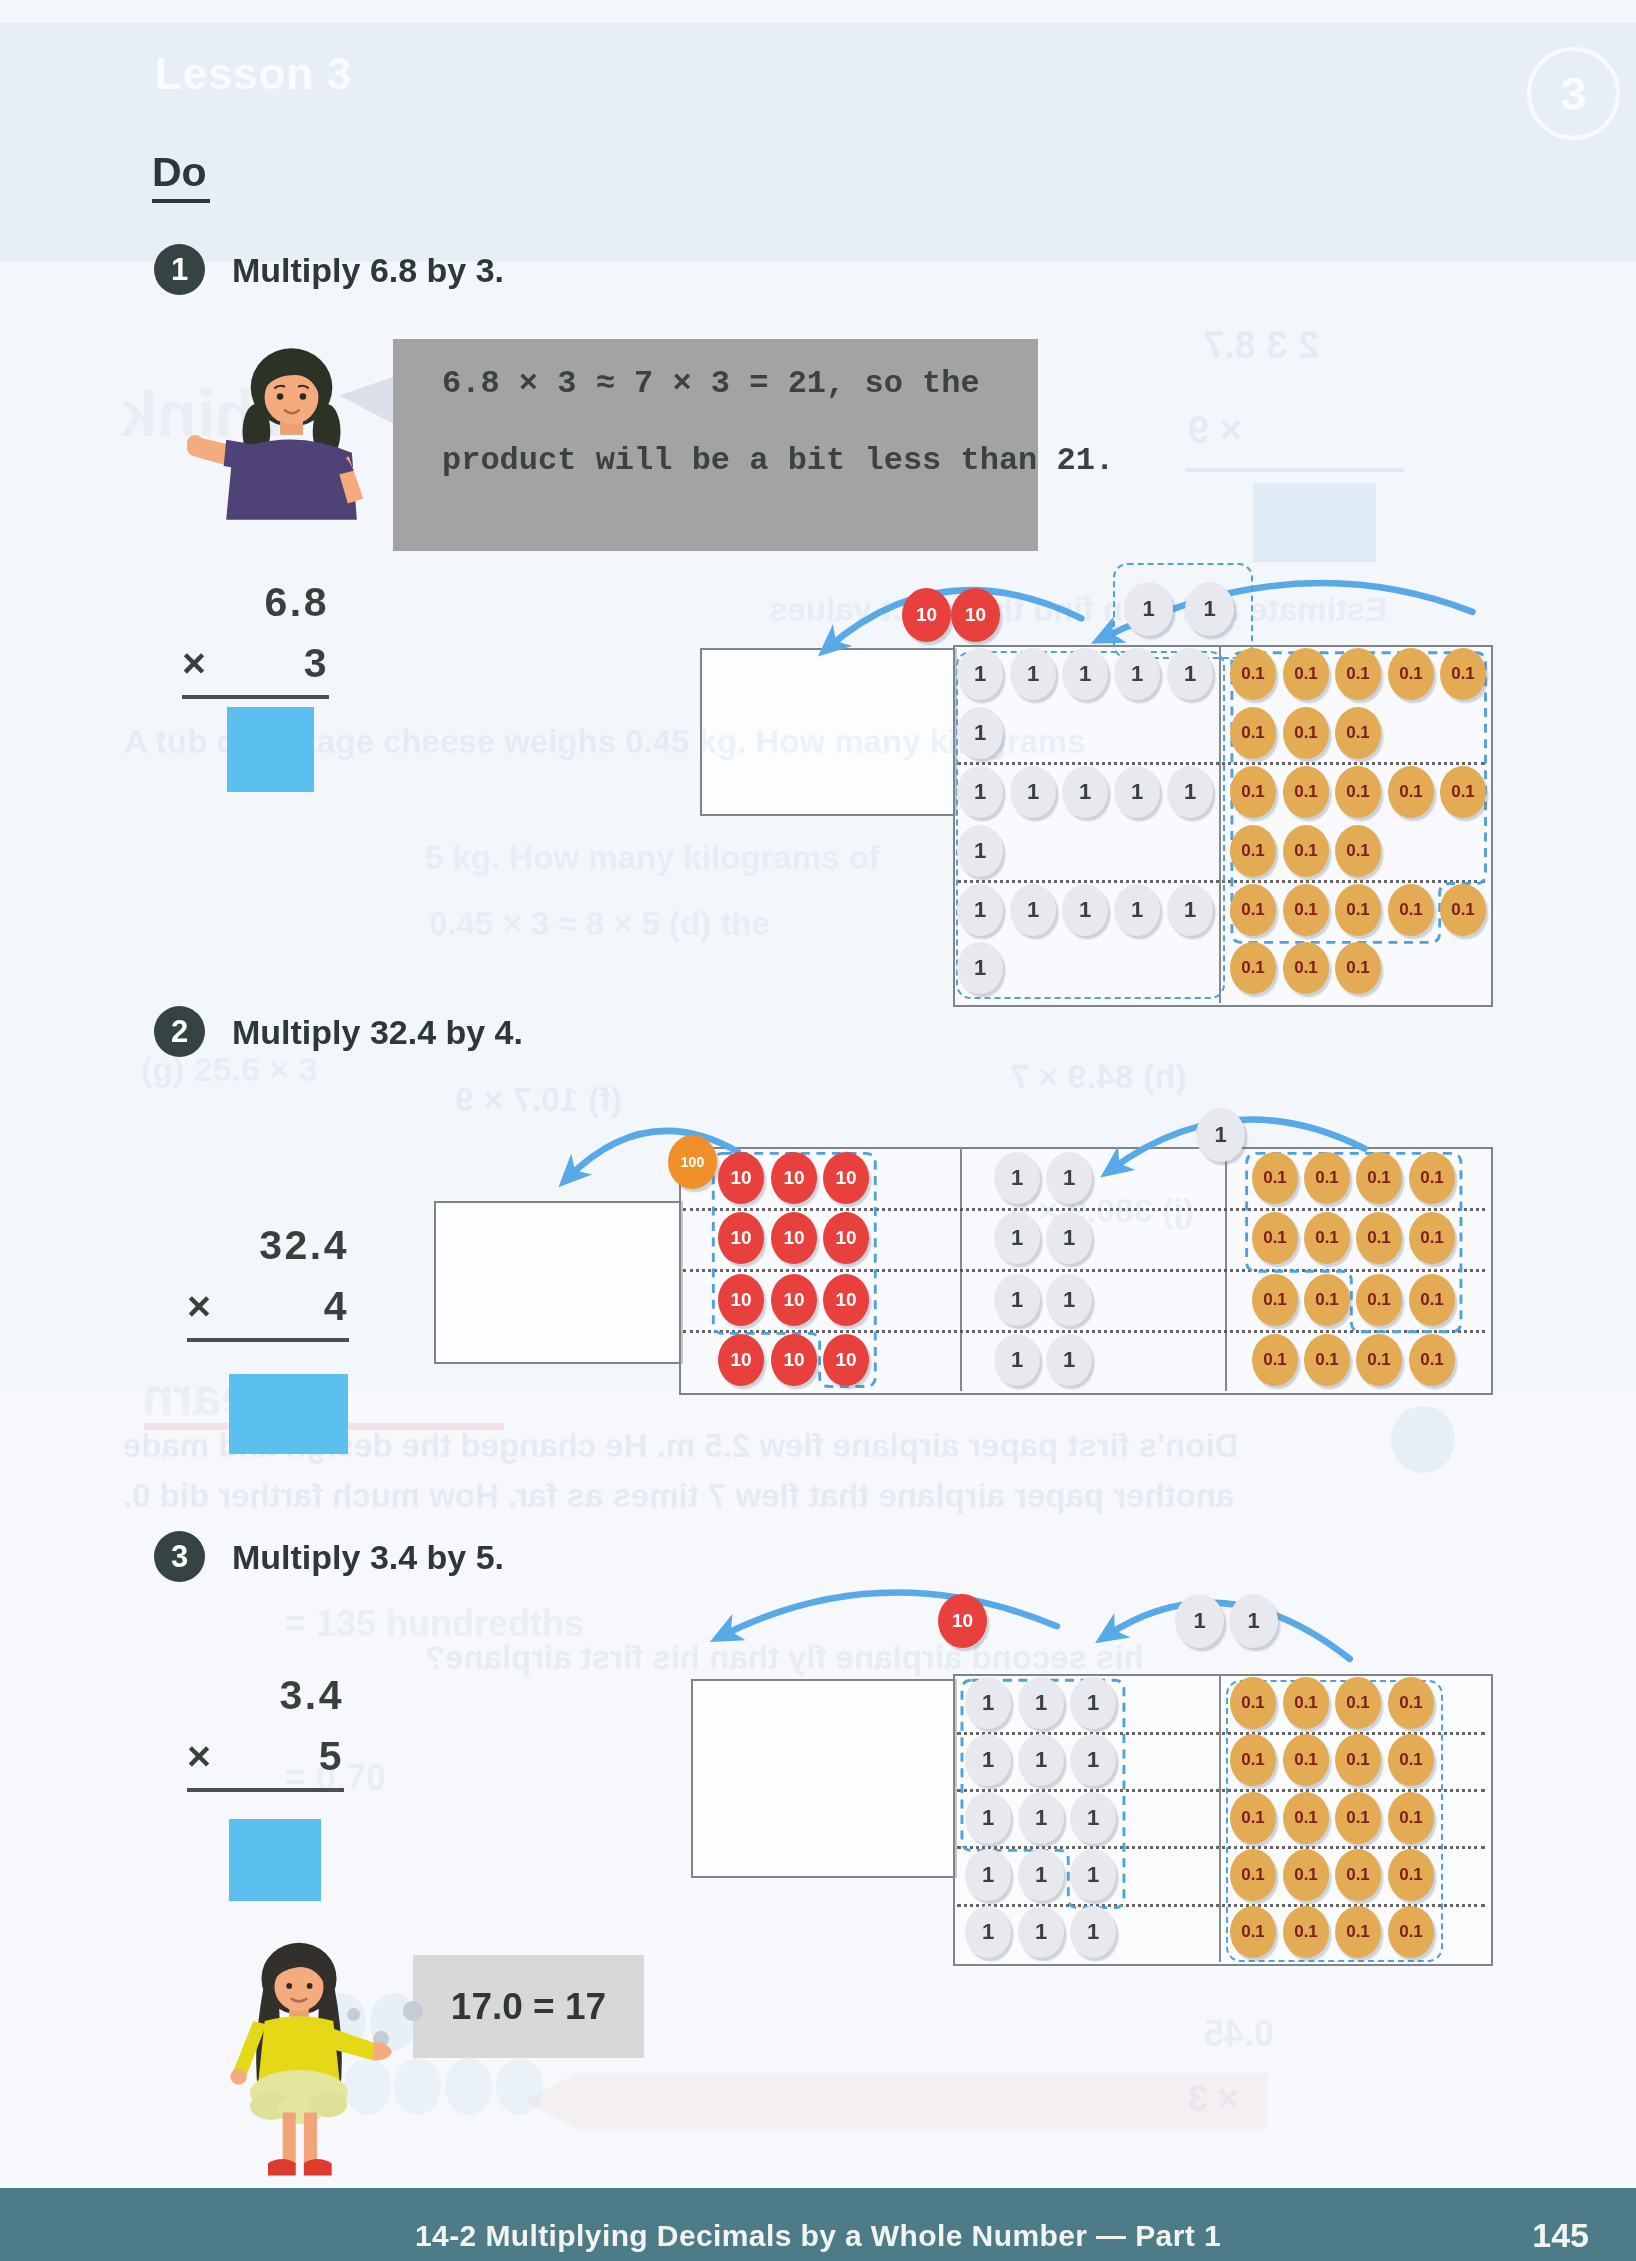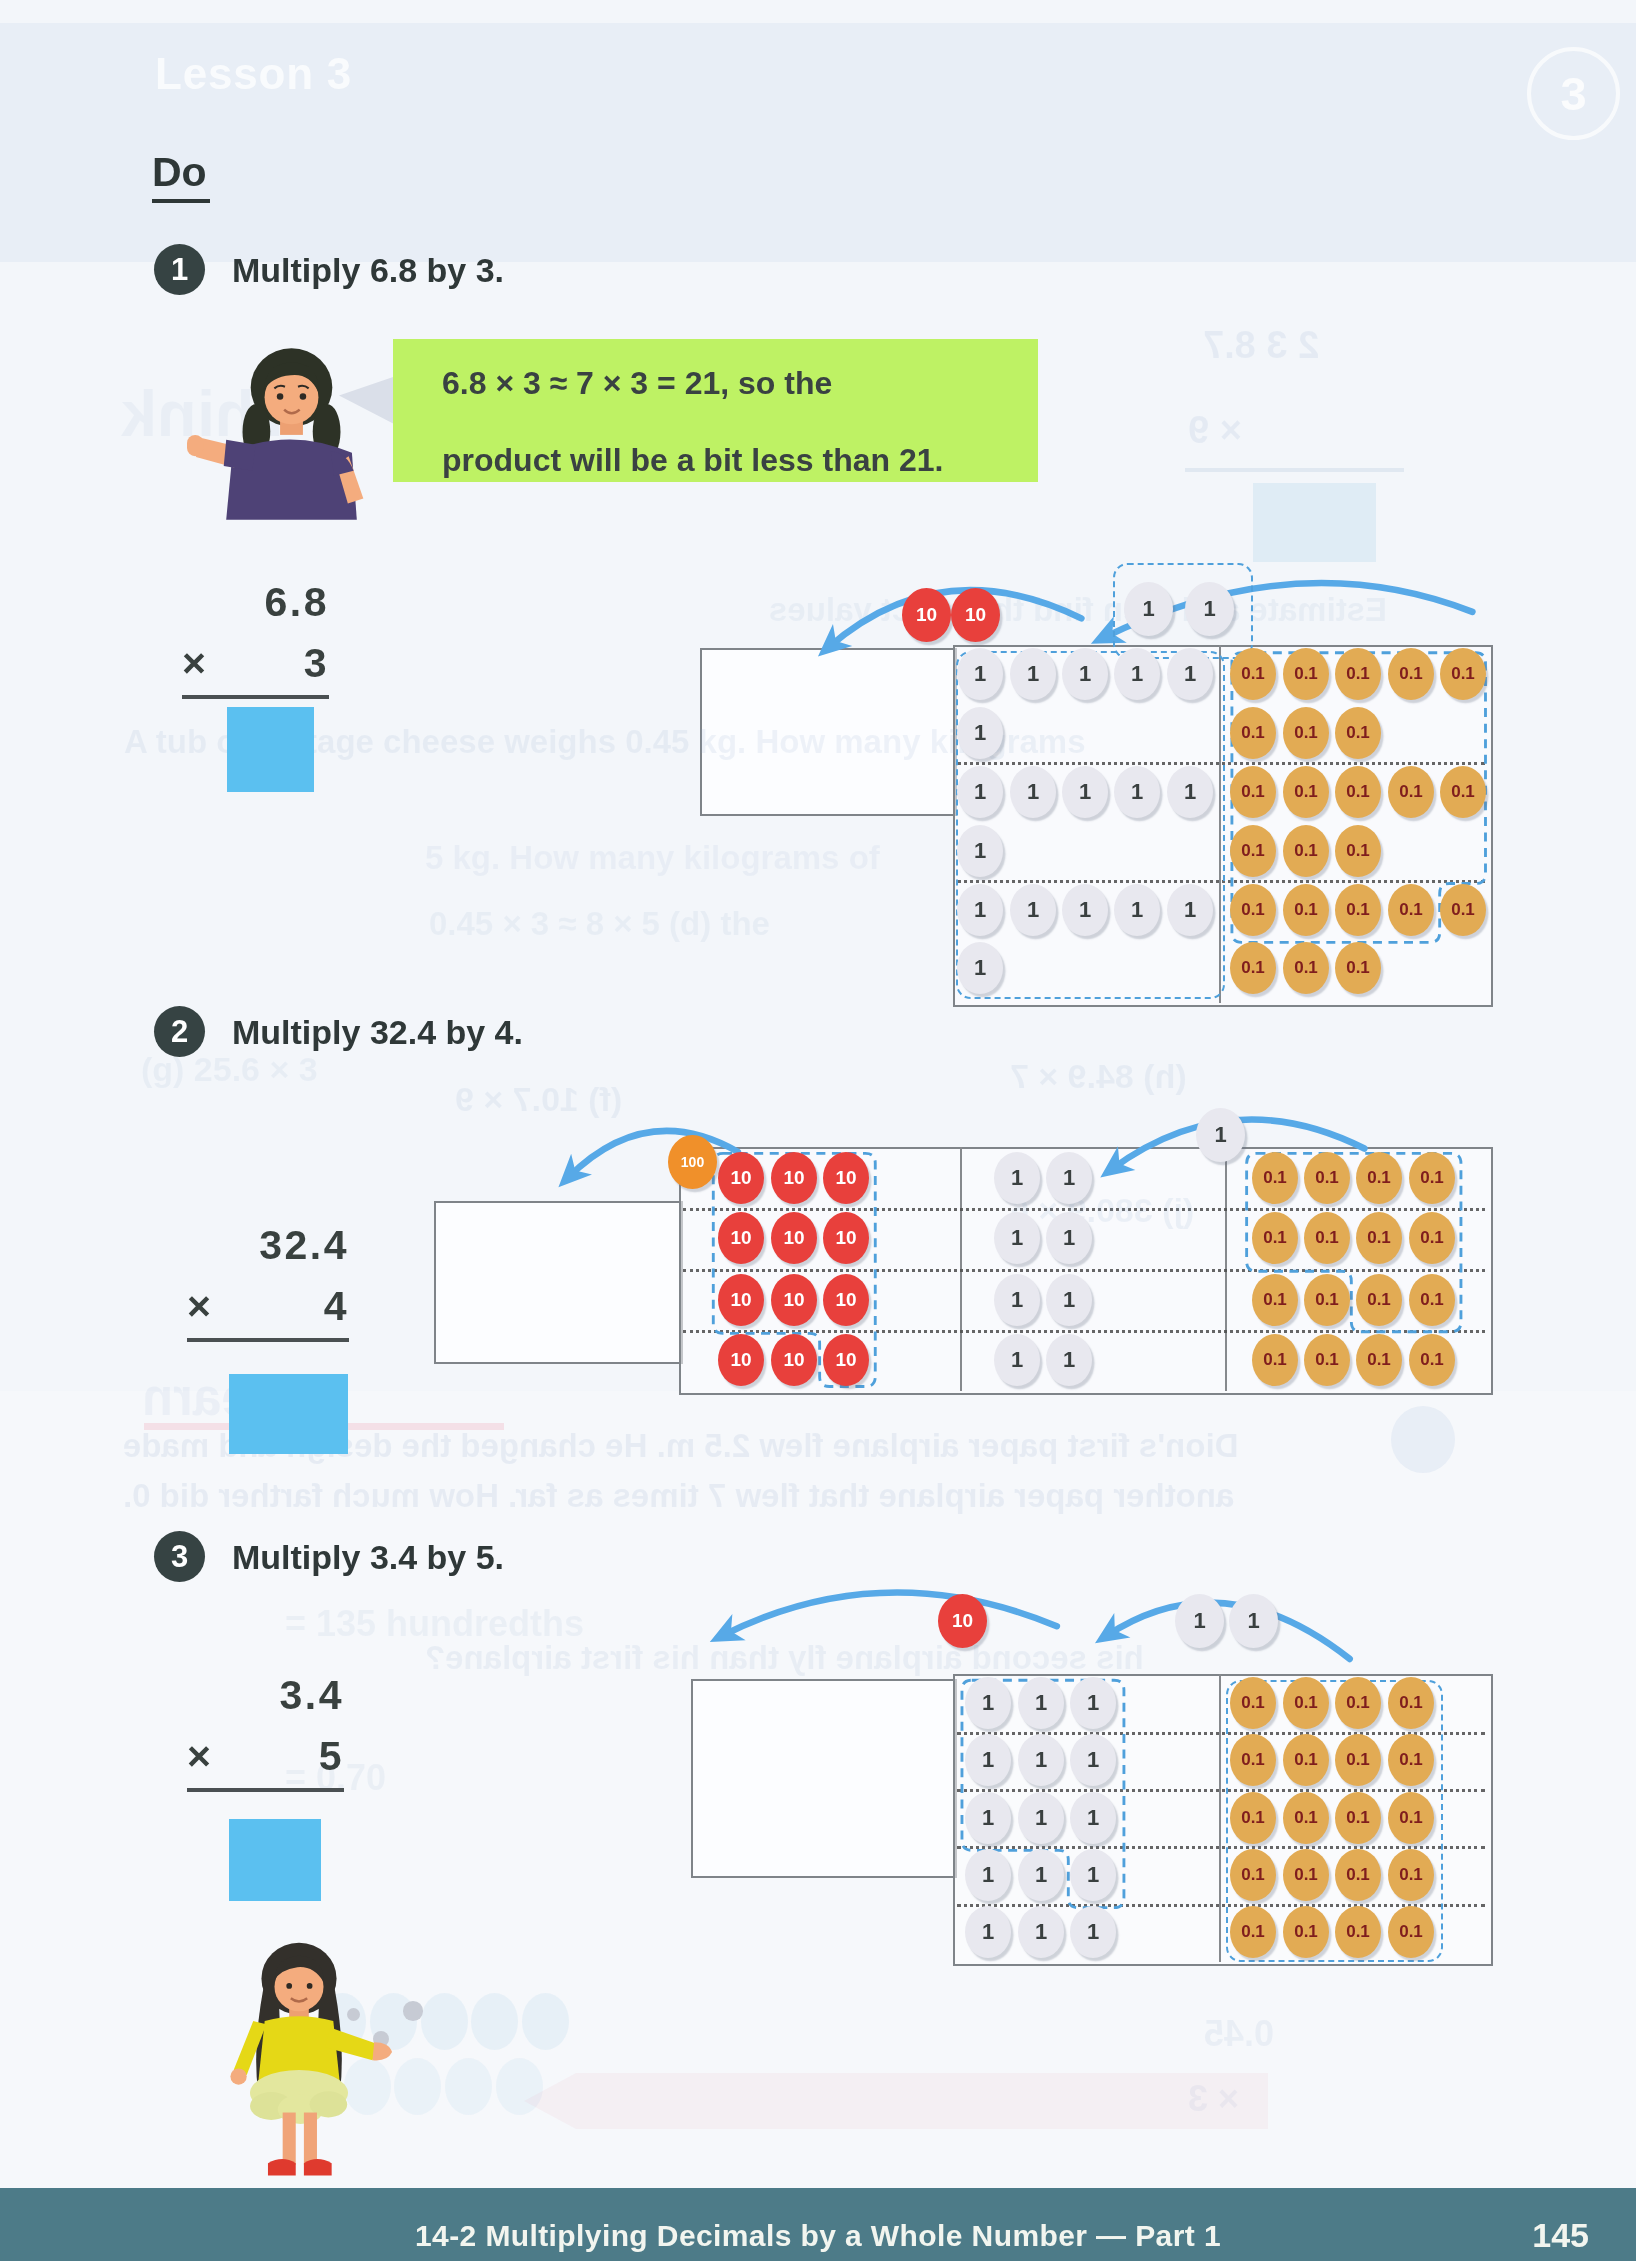--- a/index.html
+++ b/index.html
@@ -11,21 +11,21 @@
                letter-spacing:0.8px;z-index:1;white-space:nowrap;}
   .ghost-badge{position:absolute;width:85px;height:85px;border:4.9px solid rgba(255,255,255,0.7);
                border-radius:50%;color:rgba(255,255,255,0.8);font-size:47px;font-weight:800;
                display:flex;align-items:center;justify-content:center;z-index:1;}
   .do-head{position:absolute;font-size:41px;font-weight:800;color:#2E3737;
            border-bottom:4.9px solid #2E3737;padding:0 3.3px 3.3px 0;z-index:2;}
   .pbadge{position:absolute;width:51px;height:51px;border-radius:50%;background:#364343;color:#FFFFFF;
           font-size:31px;font-weight:700;display:flex;align-items:center;justify-content:center;z-index:2;}
   .ptitle{position:absolute;font-size:34px;font-weight:700;color:#2F3838;line-height:51px;
           white-space:nowrap;z-index:2;}
-  .bubble{position:absolute;left:393px;top:339px;width:645px;height:143px;background:#bef264;z-index:2;}
+  .bubble{position:absolute;left:393px;top:339px;width:645px;height:212px;background:#a3a3a3;z-index:2;font-family:Liberation Mono, monospace;}
   .bubble .ln{position:absolute;left:49px;font-size:32px;font-weight:700;color:#3A4242;white-space:nowrap;}
   .bubble-tail{position:absolute;left:339px;top:376px;width:57px;height:49px;background:#DADFE9;
                clip-path:polygon(100% 0,0 40%,100% 100%);z-index:2;}
   .vmult{position:absolute;z-index:3;color:#39413F;font-weight:700;font-size:41px;}
   .vmult .r1{text-align:right;letter-spacing:2.5px;line-height:49px;}
   .vmult .r2{display:flex;justify-content:space-between;letter-spacing:2.5px;line-height:49px;margin-top:11.5px;}
   .vmult .rule{border-top:4.1px solid #4A5052;margin-top:7.4px;}
   .ansbox{position:absolute;background:#5BC0F0;z-index:3;}
   .pv-box{position:absolute;border:2.5px solid #7F8489;z-index:0;}
   .pv-divider{position:absolute;width:1.6px;background:#86898D;z-index:1;}
@@ -119,20 +119,21 @@
   <div class="vmult" style="left:187px;top:1671px;width:157px;">
     <div class="r1">3.4</div>
     <div class="r2">
         <span>×</span>
         <span>5</span>
       </div>
     <div class="rule"></div>
   </div>
   <div class="ansbox" style="left:229px;top:1819px;width:92px;height:82px;"></div>
 
+  <div class="result-box">17.0 = 17</div>
   <div class="tdot" style="left:347px;top:2008px;width:13px;height:13px;"></div>
   <div class="tdot" style="left:373px;top:2031px;width:16.4px;height:16.4px;"></div>
   <div class="tdot" style="left:403px;top:2001px;width:19.6px;height:19.6px;"></div>
 
   <svg class="girl" style="left:201px;top:1936px;" width="196" height="242" viewBox="0 0 240 296">
     <ellipse cx="120" cy="52" rx="46" ry="44" fill="#33302B"></ellipse>
     <path d="M80 46 Q62 130 70 192 L100 192 L95 70 Z" fill="#33302B"></path>
     <path d="M160 46 Q178 130 170 192 L140 192 L145 70 Z" fill="#33302B"></path>
     <rect x="108" y="82" width="24" height="20" fill="#EDA072"></rect>
     <circle cx="120" cy="62" r="30" fill="#F4AC7E"></circle>

